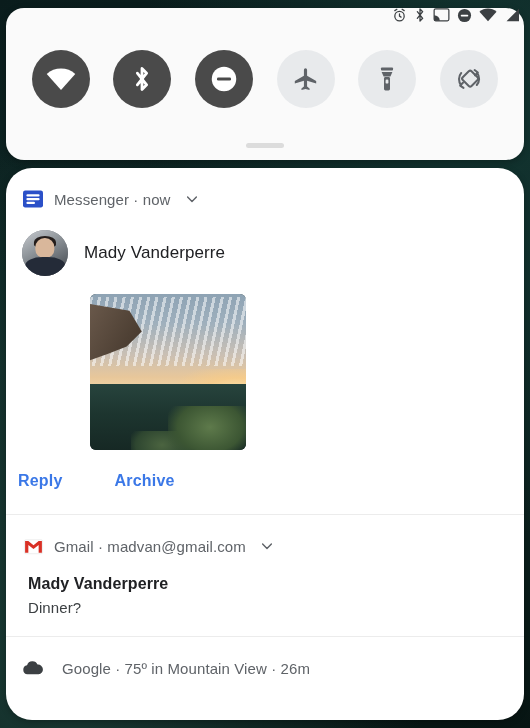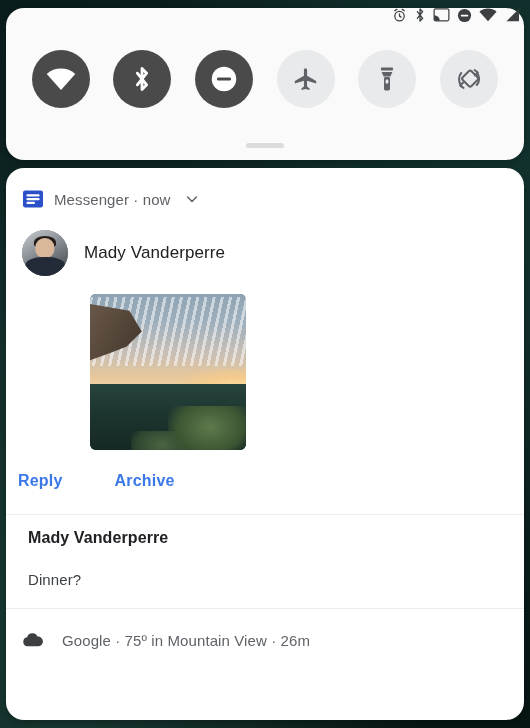--- a/index.html
+++ b/index.html
@@ -95,21 +95,21 @@
   }
 
   
   #notif-card {
     position: absolute;
     top: 168px;
     left: 6px;
     width: 518px;
     height: 552px;
     background: #ffffff;
-    border-radius: 18px;
+    border-radius: 26px;
     box-shadow: 0 2px 7px rgba(0,0,0,0.28);
     overflow: hidden;
   }
 
   .notif { position: relative; }
   .divider {
     height: 1px;
     background: #ececec;
     margin: 0;
   }
@@ -287,21 +287,21 @@
   .gmail-body { padding: 14px 16px 0 22px; }
   .gmail-title {
     font-size: 16px;
     font-weight: bold;
     color: #202124;
     letter-spacing: 0.1px;
   }
   .gmail-sub {
     font-size: 15px;
     color: #3c4043;
-    margin-top: 24px;
+    margin-top: 6px;
     letter-spacing: 0.1px;
   }
 
   
   #google-notif .app-header { padding-top: 20px; height: auto; gap: 18px; }
 </style>
 </head>
 <body>
 
 <div id="wallpaper"></div>
@@ -460,20 +460,34 @@
       <button class="action-btn first">Reply</button>
       <button class="action-btn second">Archive</button>
     </div>
 
   </div>
 
   <div class="divider"></div>
 
   <div class="notif" id="gmail-notif">
 
+    <div class="app-header">
+      <span class="app-icon">
+        <svg width="21" height="21" viewBox="0 0 22 22">
+          <rect x="1.5" y="4" width="19" height="14.6" rx="1.6" fill="#ffffff" stroke="#e0e0e0" stroke-width="0.6"></rect>
+          <path d="M2.2 5.2 L2.2 17.6 L5.6 17.6 L5.6 9.4 L11 13.6 L16.4 9.4 L16.4 17.6 L19.8 17.6 L19.8 5.2 L16.4 5.2 L11 9.6 L5.6 5.2 Z" fill="#d93025"></path>
+        </svg>
+      </span>
+      <span class="app-title">Gmail · madvan@gmail.com</span>
+      <span class="chevron">
+        <svg width="16" height="16" viewBox="0 0 20 20" fill="none" stroke="#5f6368" stroke-width="1.8" stroke-linecap="round" stroke-linejoin="round">
+          <path d="M4.5 7.5 L10 13 L15.5 7.5"></path>
+        </svg>
+      </span>
+    </div>
 
     <div class="gmail-body">
       <div class="gmail-title">Mady Vanderperre</div>
       <div class="gmail-sub">Dinner?</div>
     </div>
 
   </div>
 
   <div class="divider"></div>
 

